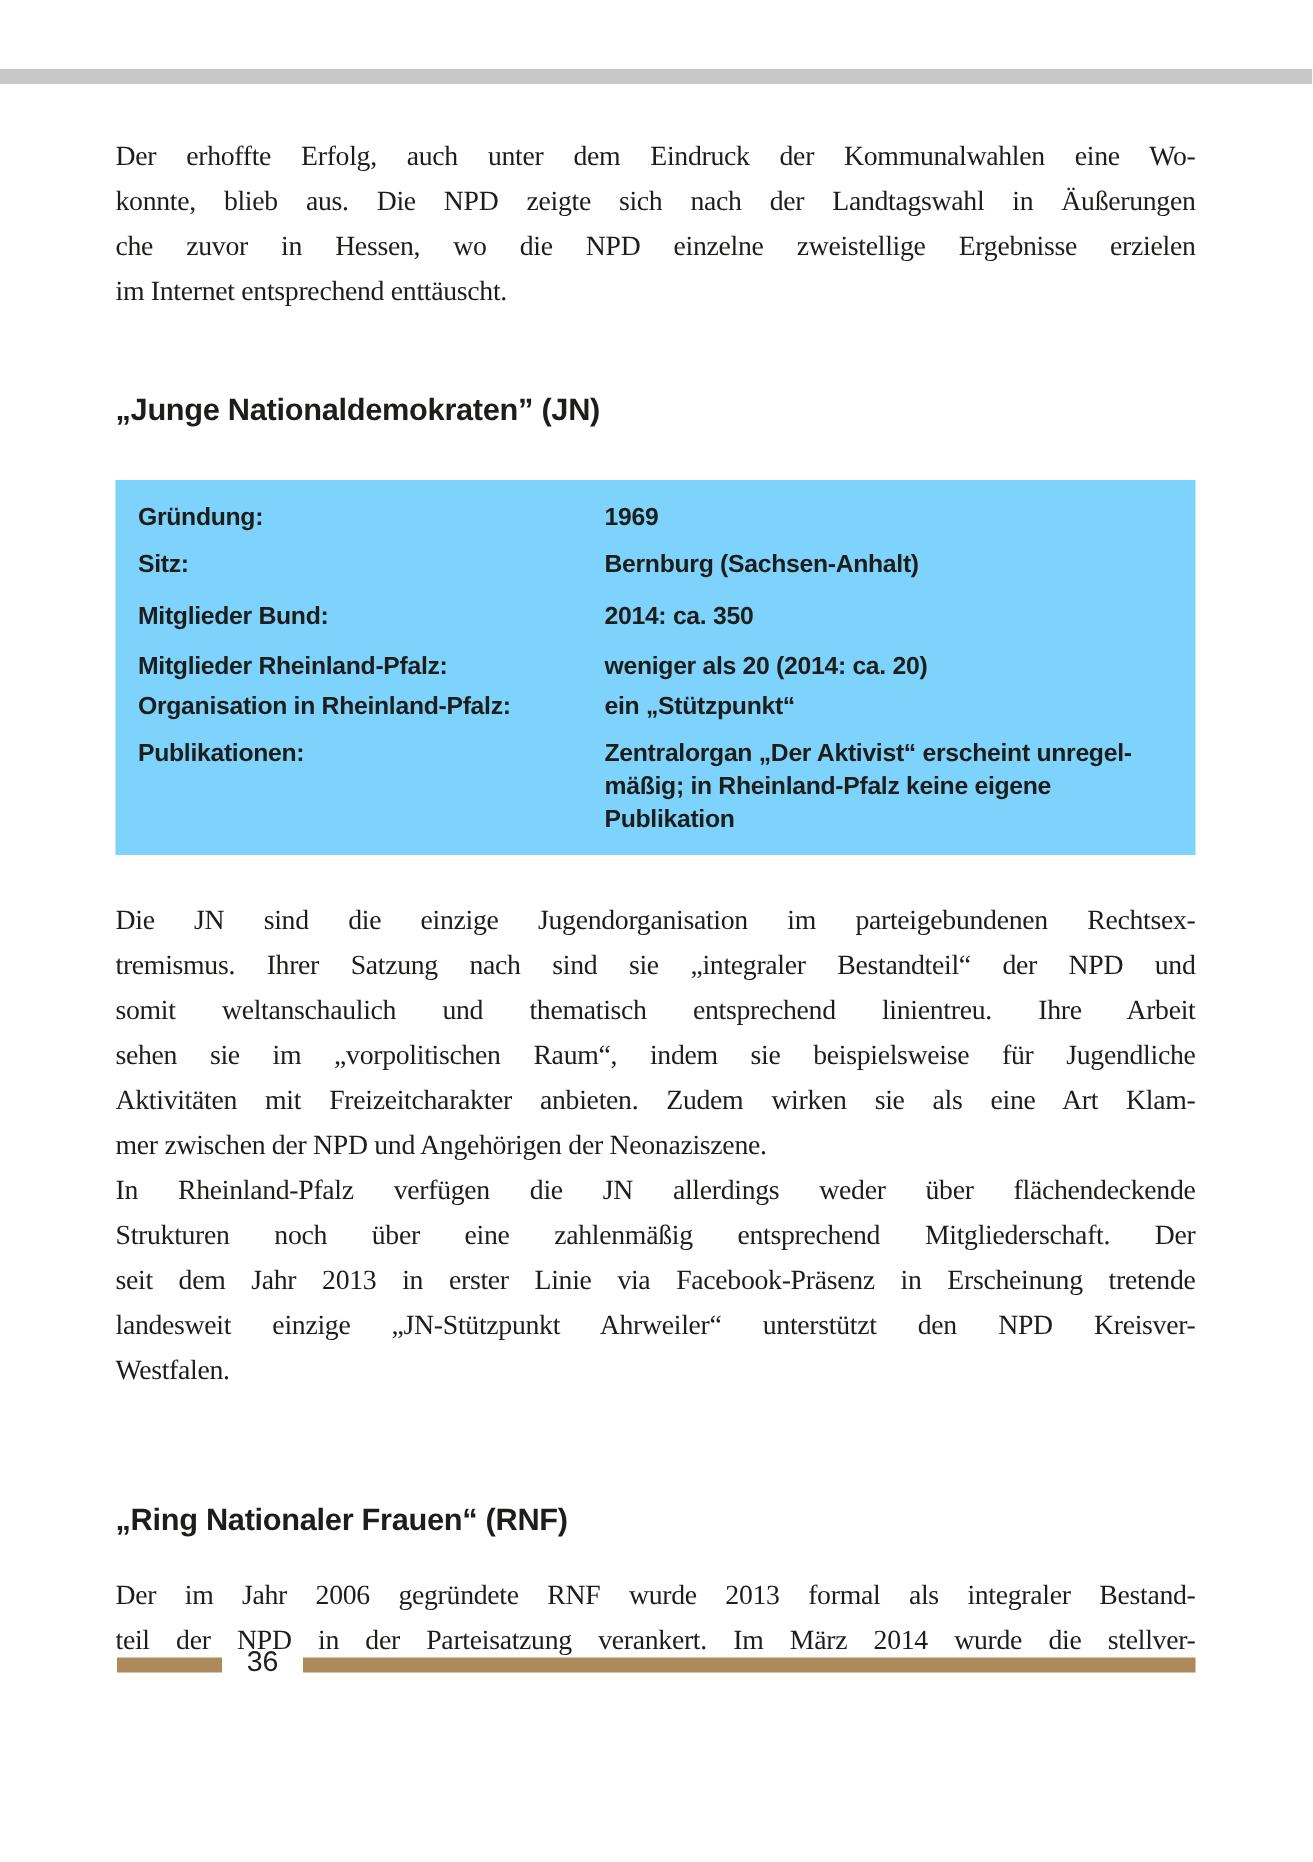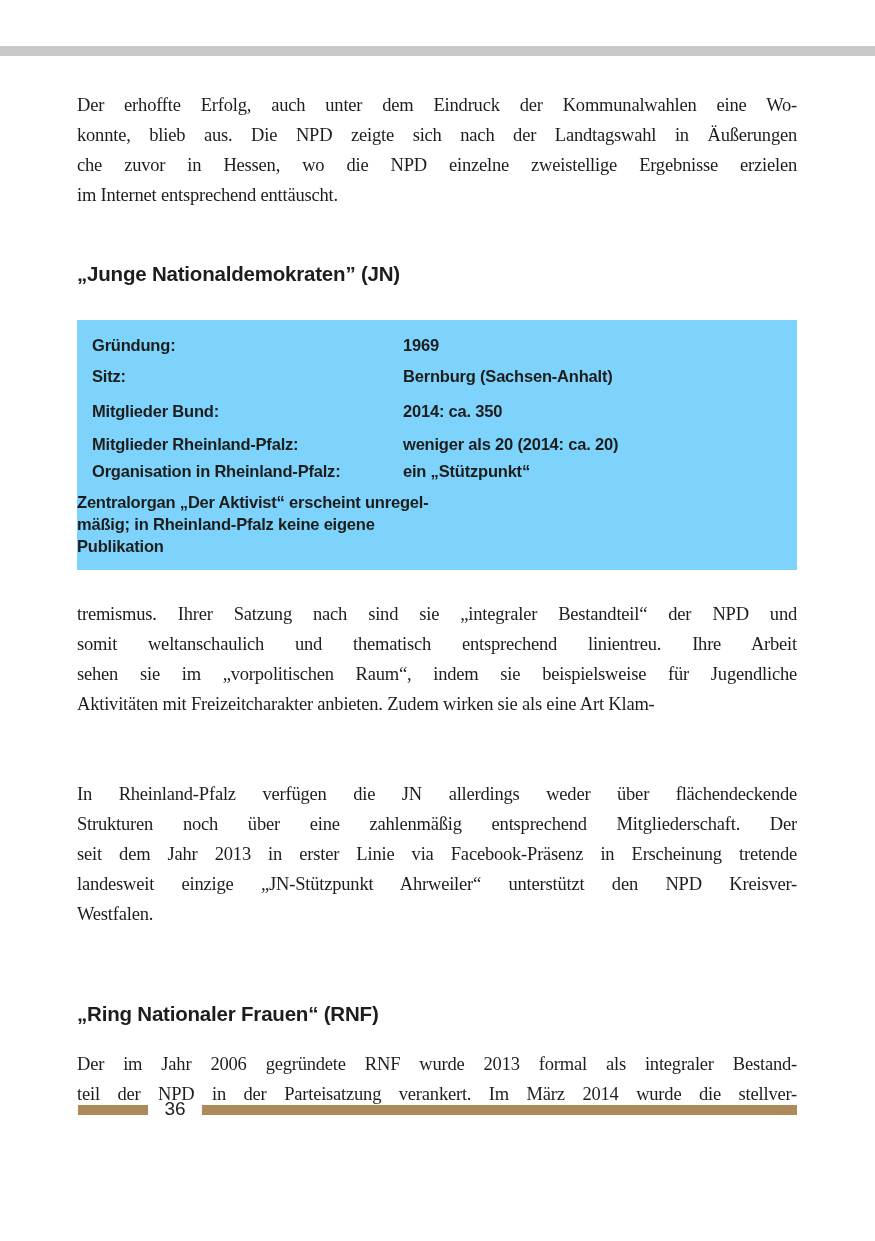--- a/index.html
+++ b/index.html
@@ -145,33 +145,36 @@
           <div>weniger als 20 (2014: ca. 20)</div>
         </div>
     </div>
     <div class="row row-m5">
       <div class="label">Organisation in Rheinland-Pfalz:</div>
       <div class="value">
           <div>ein „Stützpunkt“</div>
         </div>
     </div>
     <div class="row row-m9">
+      <div class="label">Publikationen:</div>
       <div class="value">
           <div>Zentralorgan „Der Aktivist“ erscheint unregel-</div>
           <div>mäßig; in Rheinland-Pfalz keine eigene</div>
           <div>Publikation</div>
         </div>
     </div>
   </div>
 
   <div class="para" id="jn-paragraph-1">
+      <div>Die JN sind die einzige Jugendorganisation im parteigebundenen Rechtsex-</div>
       <div>tremismus. Ihrer Satzung nach sind sie „integraler Bestandteil“ der NPD und</div>
       <div>somit weltanschaulich und thematisch entsprechend linientreu. Ihre Arbeit</div>
       <div>sehen sie im „vorpolitischen Raum“, indem sie beispielsweise für Jugendliche</div>
       <div>Aktivitäten mit Freizeitcharakter anbieten. Zudem wirken sie als eine Art Klam-</div>
+      <div>mer zwischen der NPD und Angehörigen der Neonaziszene.</div>
     </div>
 
   <div class="para" id="jn-paragraph-2">
       <div>In Rheinland-Pfalz verfügen die JN allerdings weder über flächendeckende</div>
       <div>Strukturen noch über eine zahlenmäßig entsprechend Mitgliederschaft. Der</div>
       <div>seit dem Jahr 2013 in erster Linie via Facebook-Präsenz in Erscheinung tretende</div>
       <div>landesweit einzige „JN-Stützpunkt Ahrweiler“ unterstützt den NPD Kreisver-</div>
       <div>Westfalen.</div>
     </div>
 

